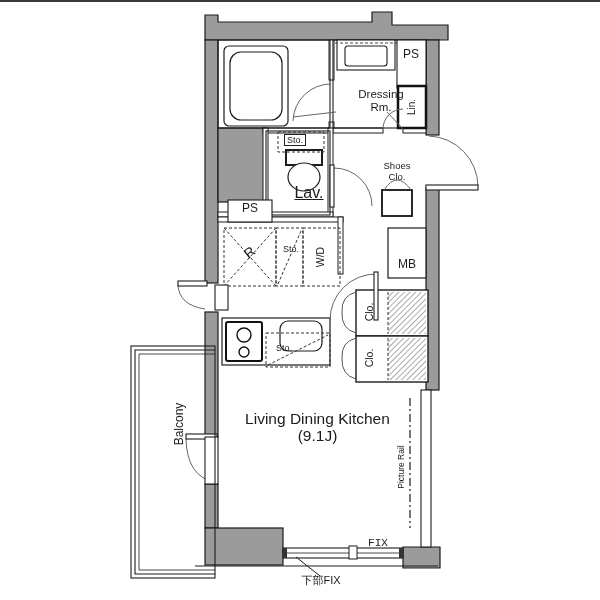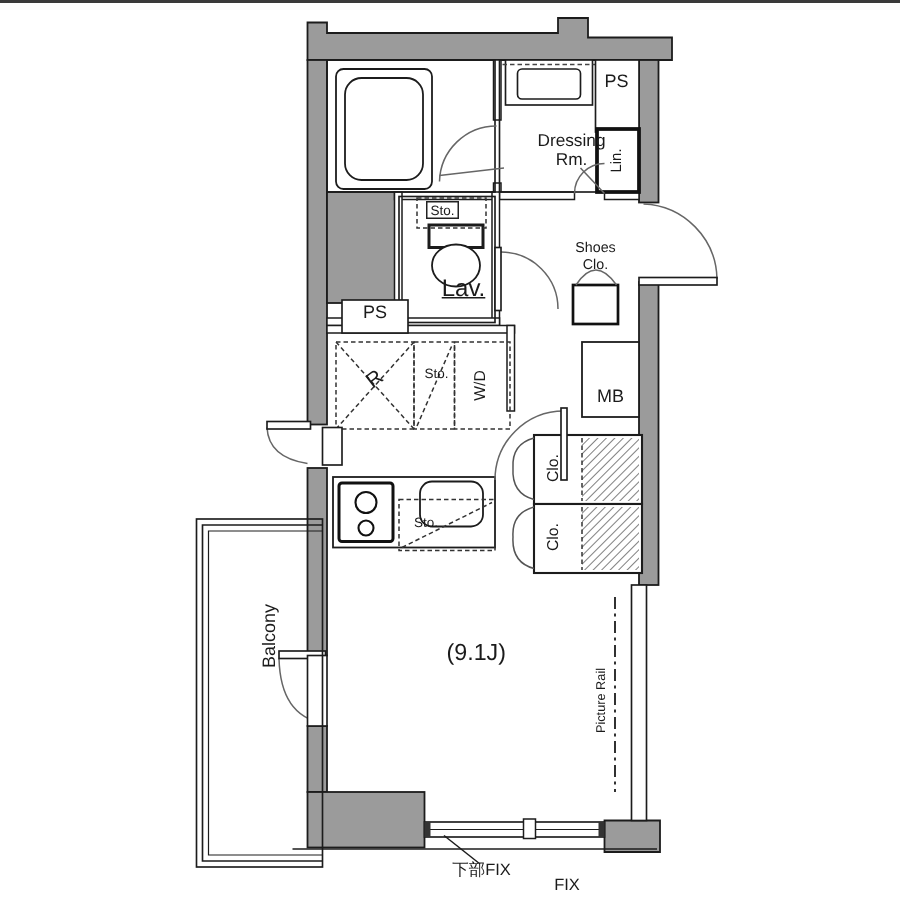--- a/index.html
+++ b/index.html
@@ -200,24 +200,24 @@
 
   <div class="lbl" style="left:392px;top:246px;width:30px;font-size:12px;margin-top:12px;">MB</div>
 
   <div class="lbl vert" style="left:353px;top:299px;width:34px;height:26px;font-size:10.5px;">Clo.</div>
 
   <div class="lbl vert" style="left:353px;top:345px;width:34px;height:26px;font-size:10.5px;">Clo.</div>
 
   <div class="lbl" style="left:270px;top:343px;width:28px;font-size:9px;">Sto.</div>
 
   <div class="lbl" style="left:225px;top:410px;width:185px;font-size:15.5px;">
-    <br>
+    <span>Living Dining Kitchen</span><br>
     <span>(9.1J)</span>
   </div>
 
   <div class="lbl vert" style="left:374px;top:457px;width:55px;height:20px;font-size:8.5px;">Picture Rail</div>
 
   <div class="lbl vert" style="left:145px;top:414px;width:70px;height:20px;font-size:12px;">Balcony</div>
 
-  <div class="lbl" style="left:360px;top:584px;width:36px;font-size:11px;">FIX</div>
+  <div class="lbl" style="left:360px;top:537px;width:36px;font-size:11px;font-family:Liberation Mono, monospace;">FIX</div>
 
   <div class="lbl" style="left:290px;top:574px;width:62px;font-size:11px;text-align:center;">下部FIX</div>
 </div>
 
 </body></html>

